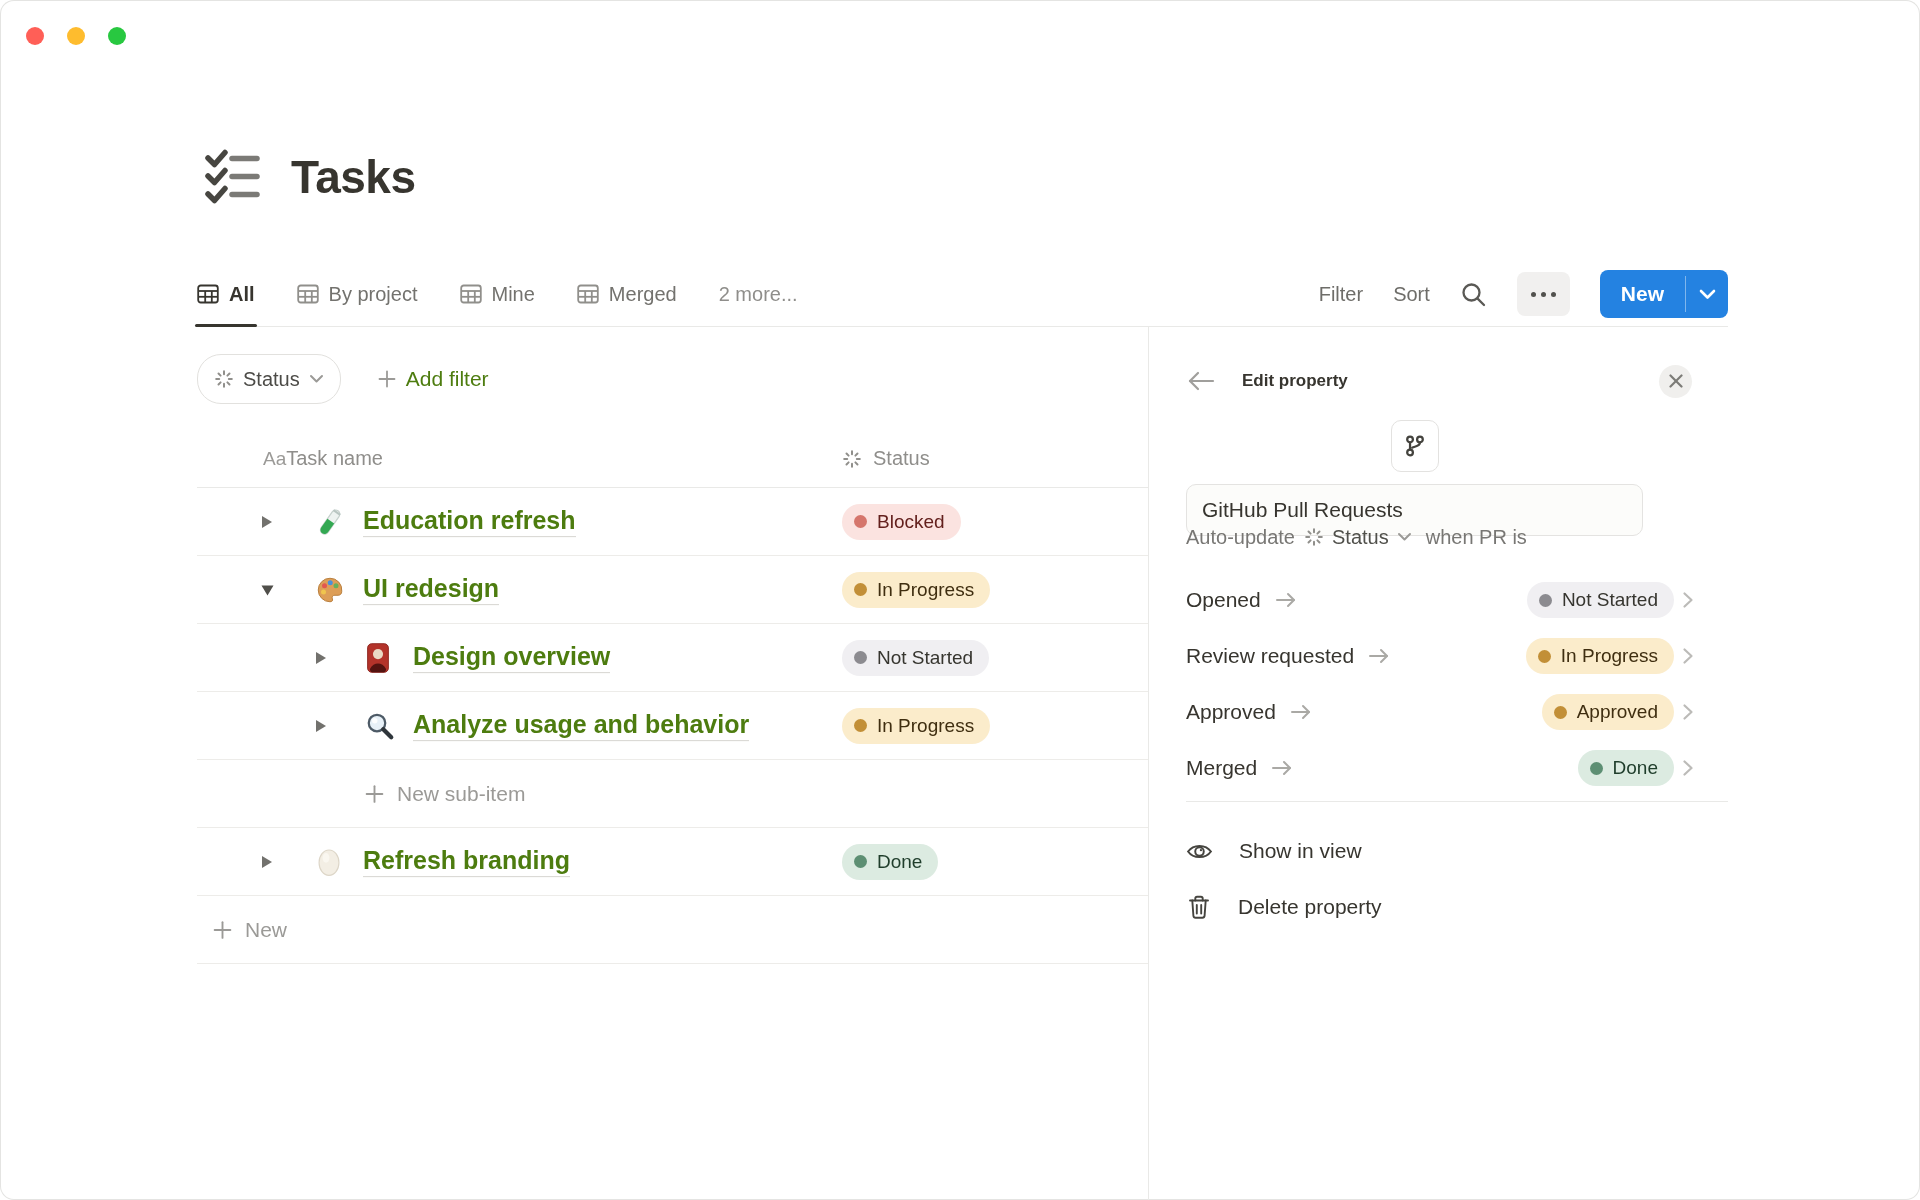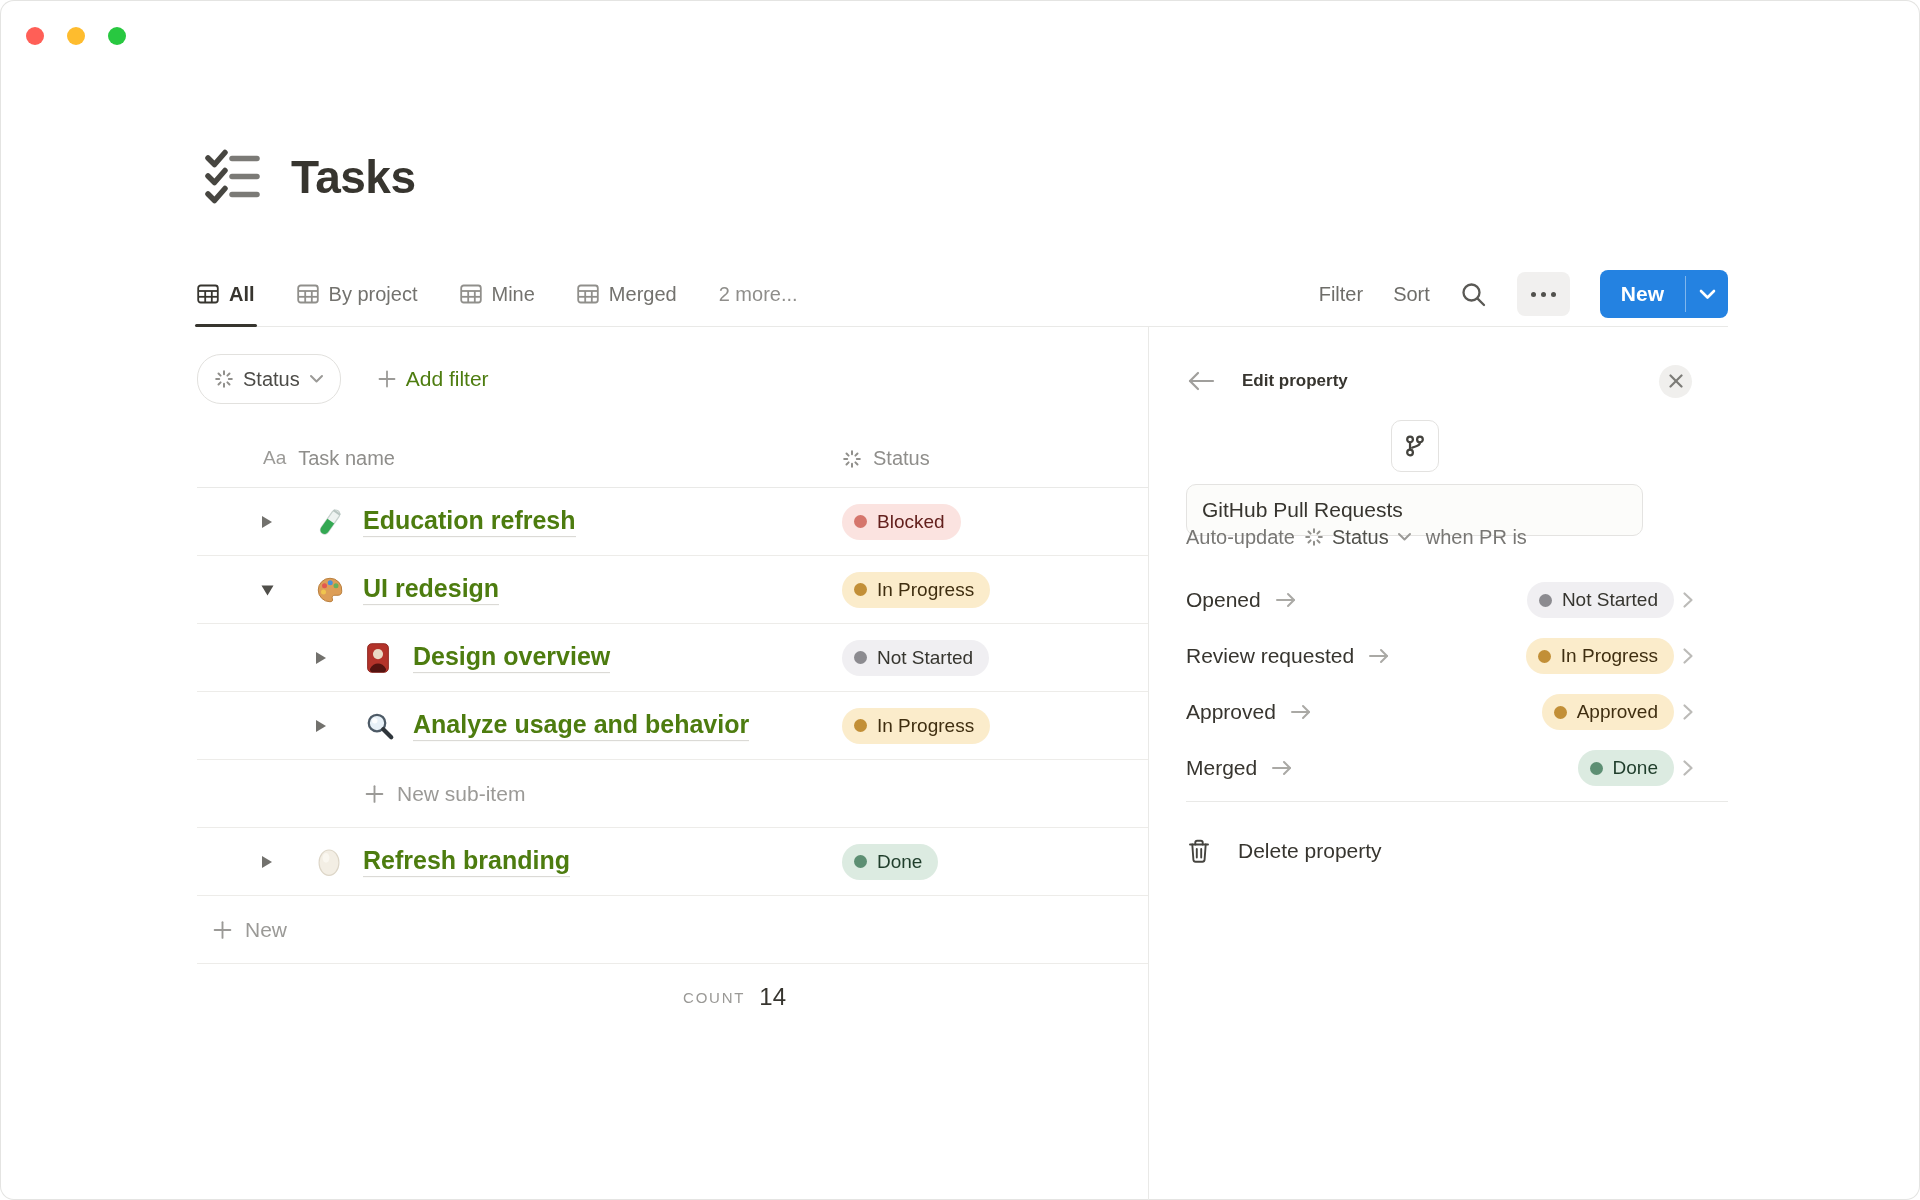--- a/index.html
+++ b/index.html
@@ -38,21 +38,21 @@
   
   .filterbar{position:absolute;left:197px;top:352px;height:54px;display:flex;align-items:center;gap:36px;}
   .chip{display:flex;align-items:center;gap:9px;height:48px;padding:0 16px;
         border:1.3px solid #e2e1de;border-radius:24px;font-size:20px;color:#4c4b47;}
   .chip svg{color:#908f8b;}
   .addfilter{display:flex;align-items:center;gap:9px;font-size:21px;color:#4d7c0f;}
   
   .table{position:absolute;left:197px;top:430px;width:951px;}
   .thead{position:relative;height:57px;border-bottom:1px solid #e9e9e7;
          display:flex;align-items:center;font-size:20px;color:#8f8e8b;}
-  .thead .c1{margin-left:66px;display:flex;align-items:flex-start;gap:12px;}
+  .thead .c1{margin-left:66px;display:flex;align-items:center;}
   .thead .aa{font-size:19px;color:#9b9a97;}
   .thead .c2{position:absolute;left:645px;display:flex;align-items:center;gap:11px;}
   .thead .c2 svg{color:#908f8b;}
   .trow{position:relative;height:67px;border-bottom:1px solid #edece9;}
   .toggle{position:absolute;top:50%;transform:translateY(-50%);display:flex;}
   .lvl0 .toggle{left:62px;} .lvl1 .toggle{left:116px;}
   .ticon{position:absolute;top:50%;transform:translateY(-50%);display:flex;}
   .lvl0 .ticon{left:118px;} .lvl1 .ticon{left:168px;}
   .tname{position:absolute;top:50%;transform:translateY(-50%);
          font-size:25px;font-weight:700;color:#4d7c0f;
@@ -364,24 +364,20 @@
     <div class="addrow root">
       <span class="plus">
         <svg width="21" height="21" viewBox="0 0 20 20" fill="none" stroke="#9b9a97" stroke-width="1.8" stroke-linecap="round">
             <line x1="10" y1="2.5" x2="10" y2="17.5"></line>
             <line x1="2.5" y1="10" x2="17.5" y2="10"></line>
           </svg>
       </span>
       <span class="lbl">New</span>
     </div>
 
-    <div class="countrow">
-      <span class="clabel">COUNT</span>
-      <span class="cval">14</span>
-    </div>
   </div>
 
   <div class="vdivider"></div>
 
   <div class="panel-header">
     <span class="back">
       <svg width="30" height="24" viewBox="0 0 30 24" fill="none" stroke="#a09f9c" stroke-width="2.2" stroke-linecap="round" stroke-linejoin="round">
           <line x1="27" y1="12" x2="4" y2="12"></line>
           <polyline points="12,4 4,12 12,20"></polyline>
         </svg>
@@ -512,20 +508,30 @@
         </span>
       </span>
     </div>
   </div>
 
   <div class="panel-div"></div>
 
   <div class="panel-actions">
     <div class="actrow">
       <span class="aicon">
+        <svg width="27" height="27" viewBox="0 0 26 26" fill="none" stroke="currentColor" stroke-width="1.9">
+            <path d="M2 13 C7 5.8 19 5.8 24 13 C19 20.2 7 20.2 2 13 Z"></path>
+            <circle cx="13" cy="13" r="4.1"></circle>
+            <circle cx="14.4" cy="11.7" r="1.1" fill="currentColor" stroke="none"></circle>
+          </svg>
+      </span>
+      <span>Show in view</span>
+    </div>
+    <div class="actrow">
+      <span class="aicon">
         <svg width="26" height="27" viewBox="0 0 26 27" fill="none" stroke="currentColor" stroke-width="1.9" stroke-linecap="round" stroke-linejoin="round">
             <line x1="4" y1="6.5" x2="22" y2="6.5"></line>
             <path d="M9.3 6.5 V4.6 a1.8 1.8 0 0 1 1.8 -1.8 h3.8 a1.8 1.8 0 0 1 1.8 1.8 V6.5"></path>
             <path d="M6.3 6.5 l1.1 15.2 a2.2 2.2 0 0 0 2.2 2 h6.8 a2.2 2.2 0 0 0 2.2 -2 l1.1 -15.2"></path>
             <line x1="10.8" y1="11" x2="10.8" y2="19.5"></line>
             <line x1="15.2" y1="11" x2="15.2" y2="19.5"></line>
           </svg>
       </span>
       <span>Delete property</span>
     </div>

